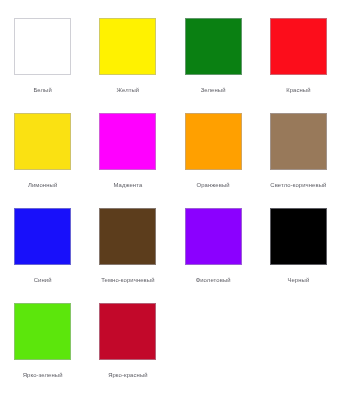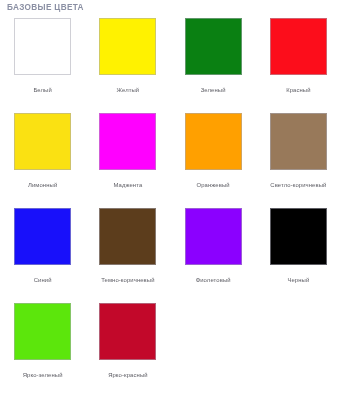--- a/index.html
+++ b/index.html
@@ -62,21 +62,20 @@
     line-height: 1.1;
     white-space: nowrap;
     letter-spacing: 0.1px;
   }
 </style>
 </head>
 <body>
 
 <div class="palette-page">
 
-  <div class="palette-title">БАЗОВЫЕ ЦВЕТА</div>
 
   <div class="swatch-grid">
       <div class="swatch-cell">
         <div class="swatch-chip" style="background: rgb(255, 255, 255);"></div>
         <div class="swatch-label">Белый</div>
       </div>
       <div class="swatch-cell">
         <div class="swatch-chip" style="background: rgb(255, 242, 0);"></div>
         <div class="swatch-label">Желтый</div>
       </div>

